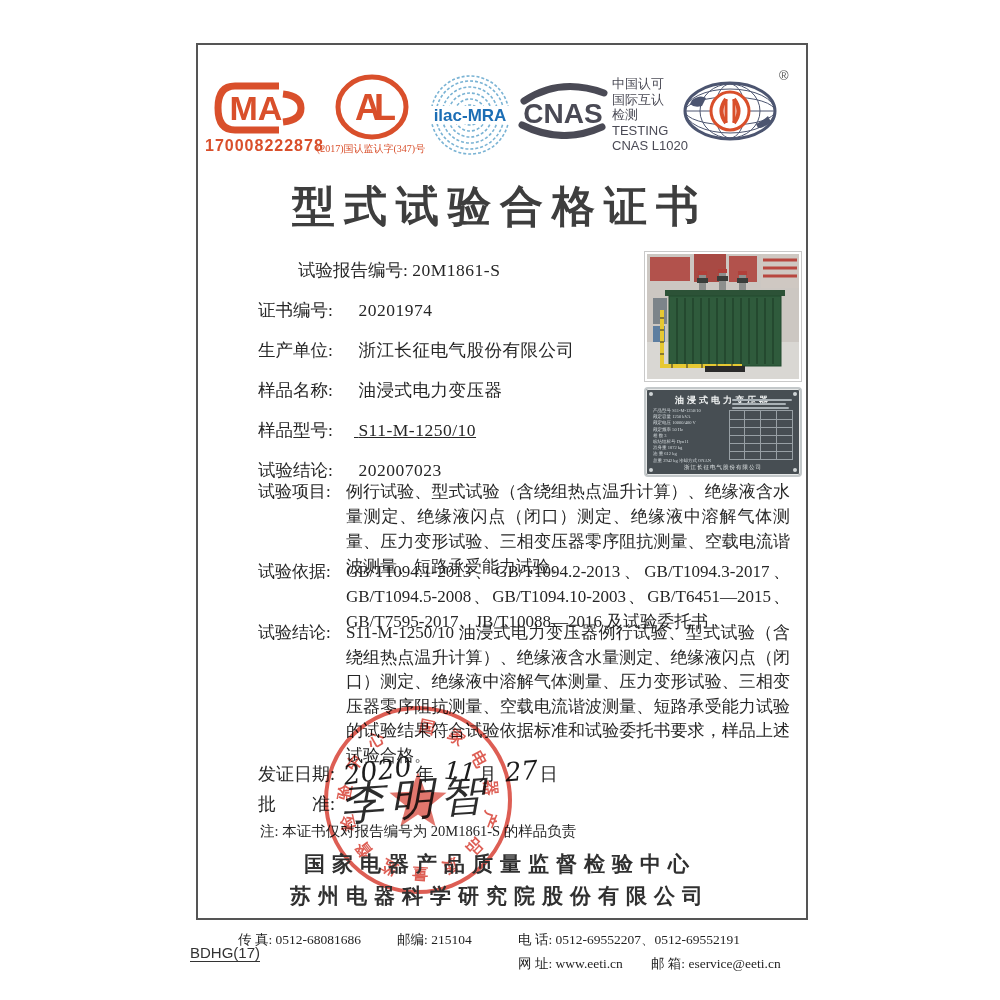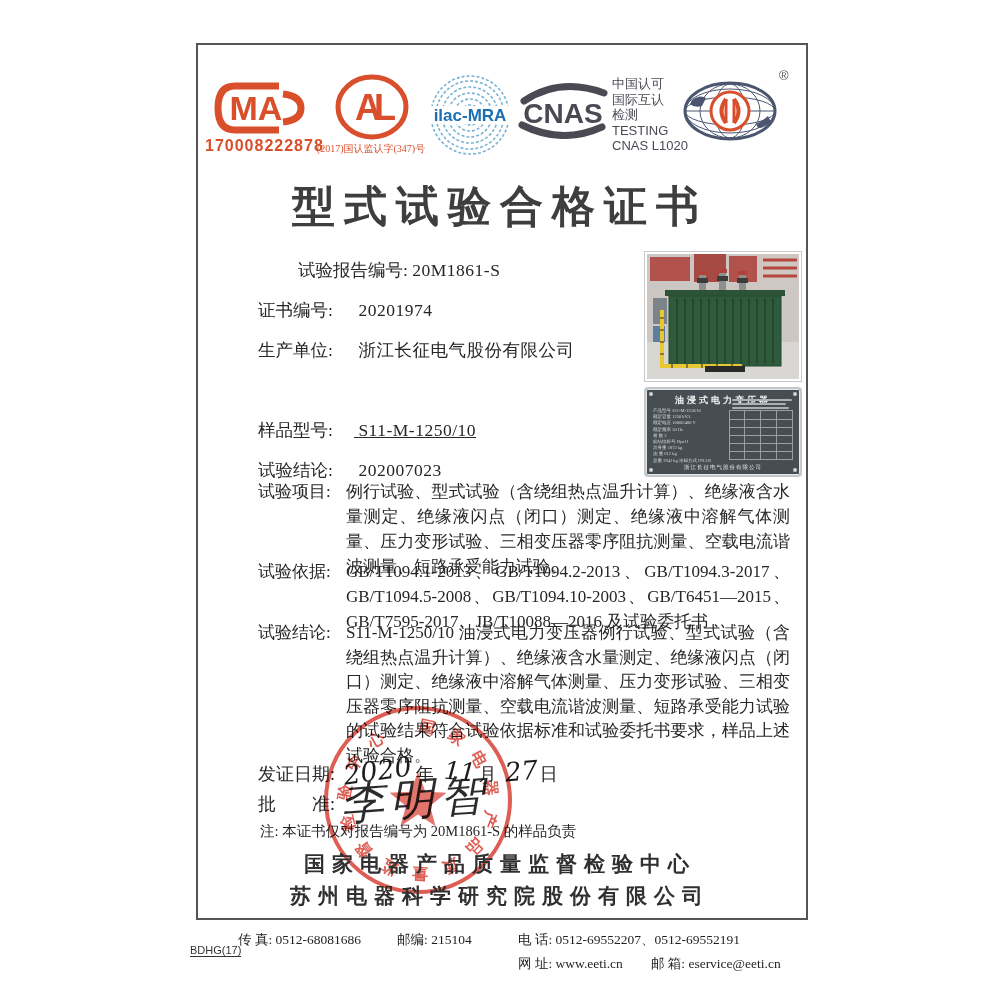--- a/index.html
+++ b/index.html
@@ -52,21 +52,21 @@
   .signature{position:absolute;left:340px;top:770px;font-family:"DejaVu Serif",serif;font-style:italic;
              font-size:44px;color:#1b1b1b;transform:rotate(-4deg);letter-spacing:6px;opacity:.92;}
   .note{position:absolute;left:260px;top:822px;font-size:14.5px;color:#262626;}
   .org{position:absolute;left:196px;width:608px;text-align:center;font-size:21px;font-weight:bold;
        letter-spacing:7px;color:#303030;}
   
   .stamp{position:absolute;left:318px;top:700px;width:200px;height:200px;opacity:.82;
          mix-blend-mode:multiply;pointer-events:none;}
   
   .footer{position:absolute;left:0;top:928px;width:1000px;font-size:13.5px;color:#1f1f1f;}
-  .fcode{position:absolute;left:190px;top:16px;font-size:11px;color:#333;border-bottom:1px solid #333;
+  .fcode{position:absolute;left:190px;top:16px;font-size:15px;color:#333;border-bottom:1px solid #333;
          font-family:"Liberation Sans",sans-serif;}
   .fcol-a{position:absolute;left:238px;top:0;line-height:24px;white-space:nowrap;}
   .fcol-b{position:absolute;left:518px;top:0;line-height:24px;white-space:nowrap;}
   .fgap{display:inline-block;width:36px;}
 </style>
 </head>
 <body>
 
 <div id="canvas">
 
@@ -240,20 +240,24 @@
     <span class="fvalue">20M1861-S</span>
   </div>
   <div class="field" style="top:298px;">
     <span class="flabel">证书编号:</span>
     <span class="fvalue">20201974</span>
   </div>
   <div class="field" style="top:338px;">
     <span class="flabel">生产单位:</span>
     <span class="fvalue">浙江长征电气股份有限公司</span>
   </div>
+  <div class="field" style="top:378px;">
+    <span class="flabel">样品名称:</span>
+    <span class="fvalue">油浸式电力变压器</span>
+  </div>
   <div class="field" style="top:418px;text-decoration:underline;">
     <span class="flabel">样品型号:</span>
     <span class="fvalue">S11-M-1250/10</span>
   </div>
   <div class="field" style="top:458px;">
     <span class="flabel">试验结论:</span>
     <span class="fvalue">202007023</span>
   </div>
 
   <div class="para lh25" style="top:479px;">

